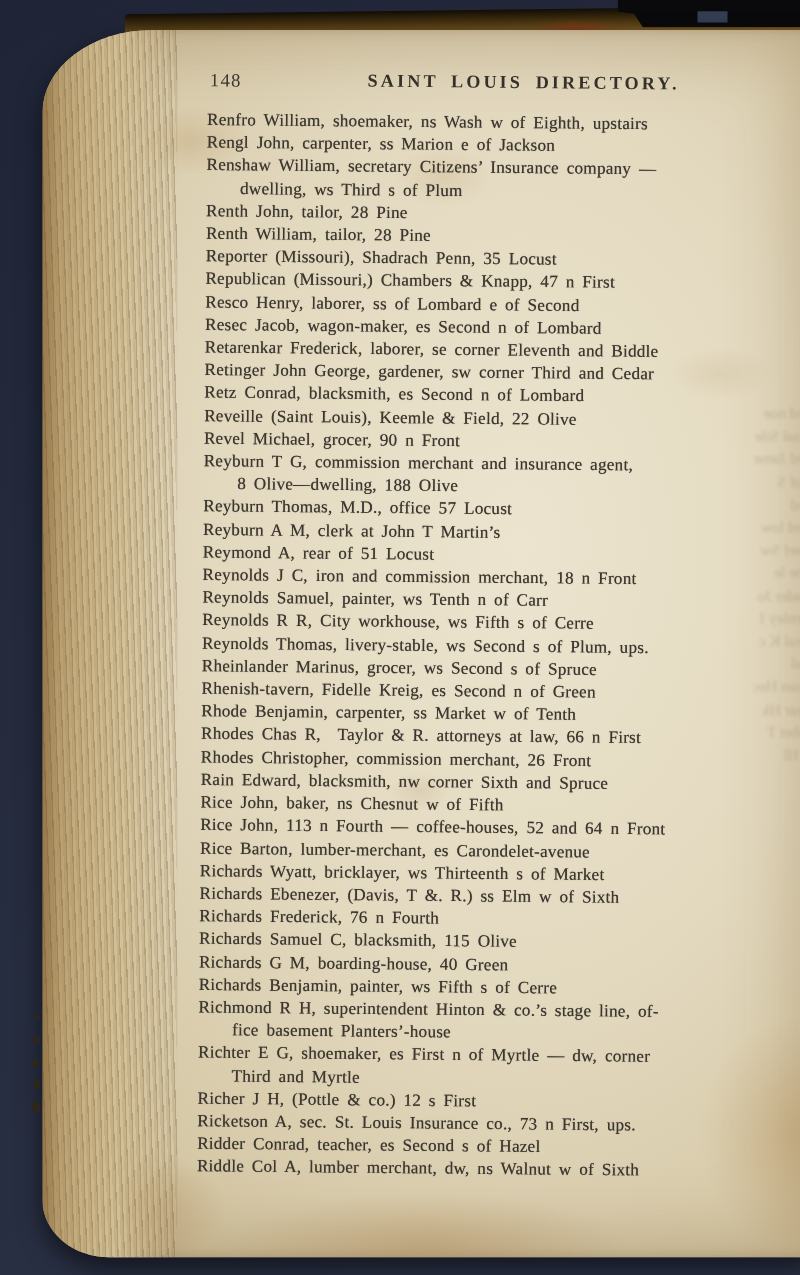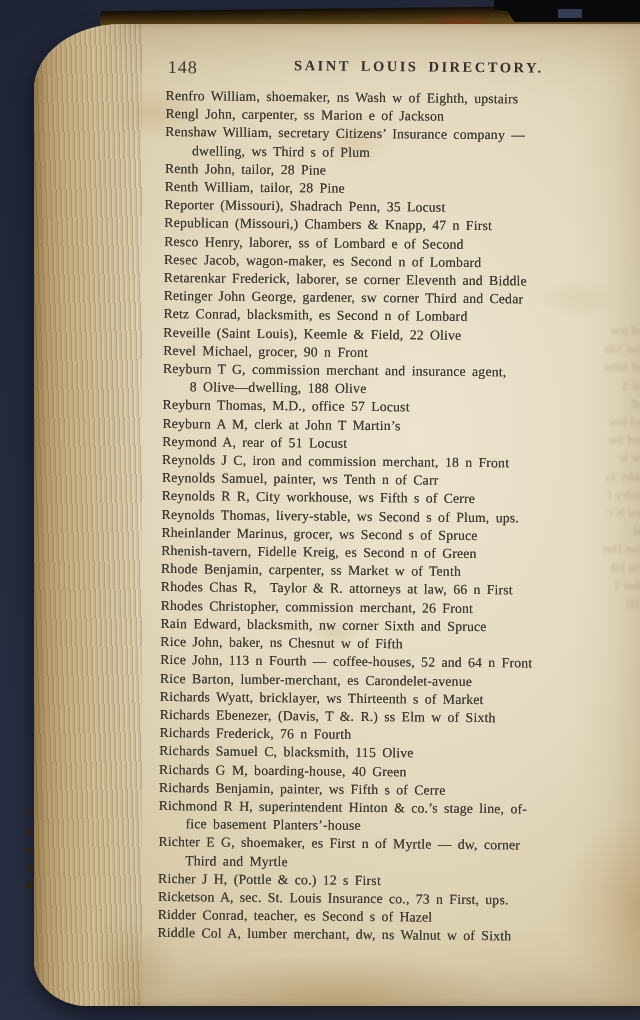--- a/index.html
+++ b/index.html
@@ -51,21 +51,21 @@
   .m1{left:27px;top:812px;width:5px;height:3px;transform:rotate(8deg);}
   .m2{left:26px;top:830px;width:6px;height:4px;}
   .m3{left:26px;top:848px;width:5px;height:5px;}
   .m4{left:27px;top:864px;width:5px;height:6px;}
   .m5{left:26px;top:882px;width:6px;height:7px;transform:rotate(-6deg);}
   .text-block{
     position:absolute;left:132px;top:32px;width:492px;
     transform:rotate(0.55deg);transform-origin:0 0;color:#3b362e;
   }
   .header-row{position:relative;height:22px;}
-  .page-num{position:absolute;left:2px;top:1px;font-size:18px;letter-spacing:1px;}
+  .page-num{position:absolute;left:2px;top:1px;font-size:15px;letter-spacing:1px;}
   .header-title{
     text-align:center;font-size:14.5px;font-weight:bold;
     letter-spacing:2.5px;word-spacing:4px;padding-left:14px;color:#35302a;
   }
   .entries{
     margin-top:9px;font-size:13.7px;line-height:18.2px;
     letter-spacing:.2px;word-spacing:2.6px;
     text-shadow:0 0 .6px rgba(59,54,46,.75);
   }
   .entry{white-space:nowrap;}

